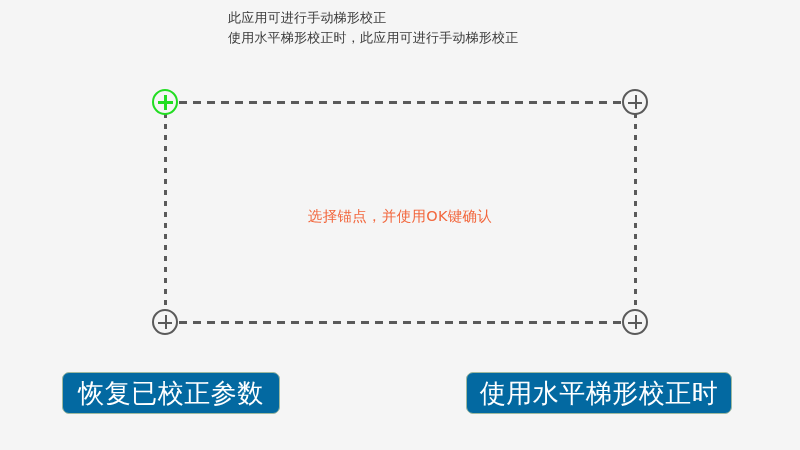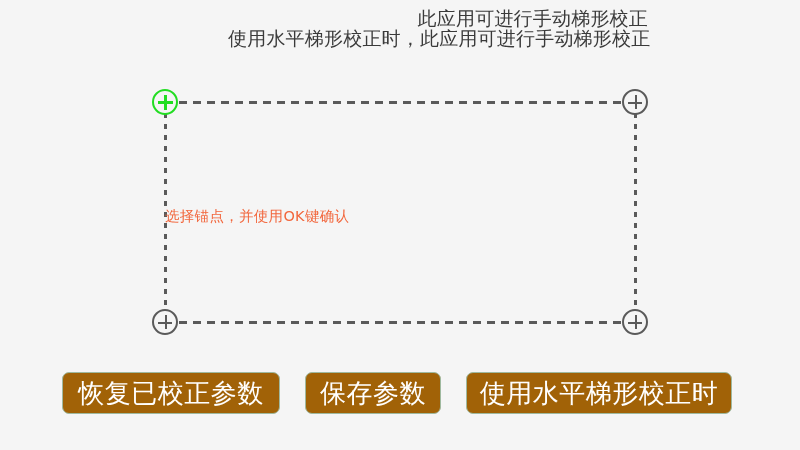--- a/index.html
+++ b/index.html
@@ -25,26 +25,25 @@
   }
 
   
   .instructions {
     position: absolute;
     left: 228px;
     top: 8px;
     width: 420px;
   }
   .instructions .line {
-    font-size: 19px;
+    font-size: 13px;
     line-height: 20px;
     color: #3a3a3a;
     white-space: nowrap;
     letter-spacing: 0.2px;
-    text-align: right;
   }
 
   
   .frame {
     position: absolute;
     left: 165px;
     top: 102px;
     width: 470px;
     height: 220px;
   }
@@ -112,41 +111,41 @@
   .anchor-tr { left: 470px; top: 0; }
   .anchor-bl { left: 0;     top: 220px; }
   .anchor-br { left: 470px; top: 220px; }
 
   
   .center-hint {
     position: absolute;
     left: 0;
     top: 105px;
     width: 470px;
-    text-align: left;
+    text-align: center;
     font-size: 14.5px;
     color: #f2663c;
     letter-spacing: 0.3px;
     white-space: nowrap;
   }
 
   
   .button-bar {
     position: absolute;
     left: 0;
     top: 372px;
     width: 800px;
     height: 42px;
   }
   .kbtn {
     position: absolute;
     top: 0;
     height: 42px;
     box-sizing: border-box;
-    background: #a16207;
+    background: #0369a1;
     border: 1px solid #9fb99f;
     border-radius: 7px;
     color: #ffffff;
     font-size: 26px;
     line-height: 40px;
     text-align: center;
     letter-spacing: 0.5px;
     white-space: nowrap;
     padding: 0 8px;
     cursor: pointer;
@@ -176,17 +175,16 @@
     <div class="anchor anchor-tl active"></div>
     <div class="anchor anchor-tr"></div>
     <div class="anchor anchor-bl"></div>
     <div class="anchor anchor-br"></div>
 
     <div class="center-hint">选择锚点，并使用OK键确认</div>
   </div>
 
   <div class="button-bar">
     <div class="kbtn kbtn-restore-corrected">恢复已校正参数</div>
-    <div class="kbtn kbtn-save-params">保存参数</div>
     <div class="kbtn kbtn-restore-auto">使用水平梯形校正时</div>
   </div>
 
 </div>
 
 </body></html>

